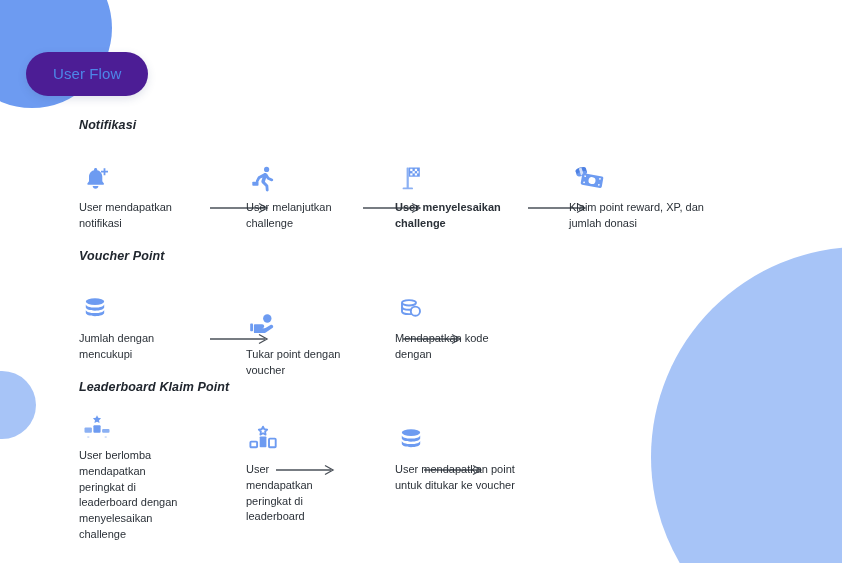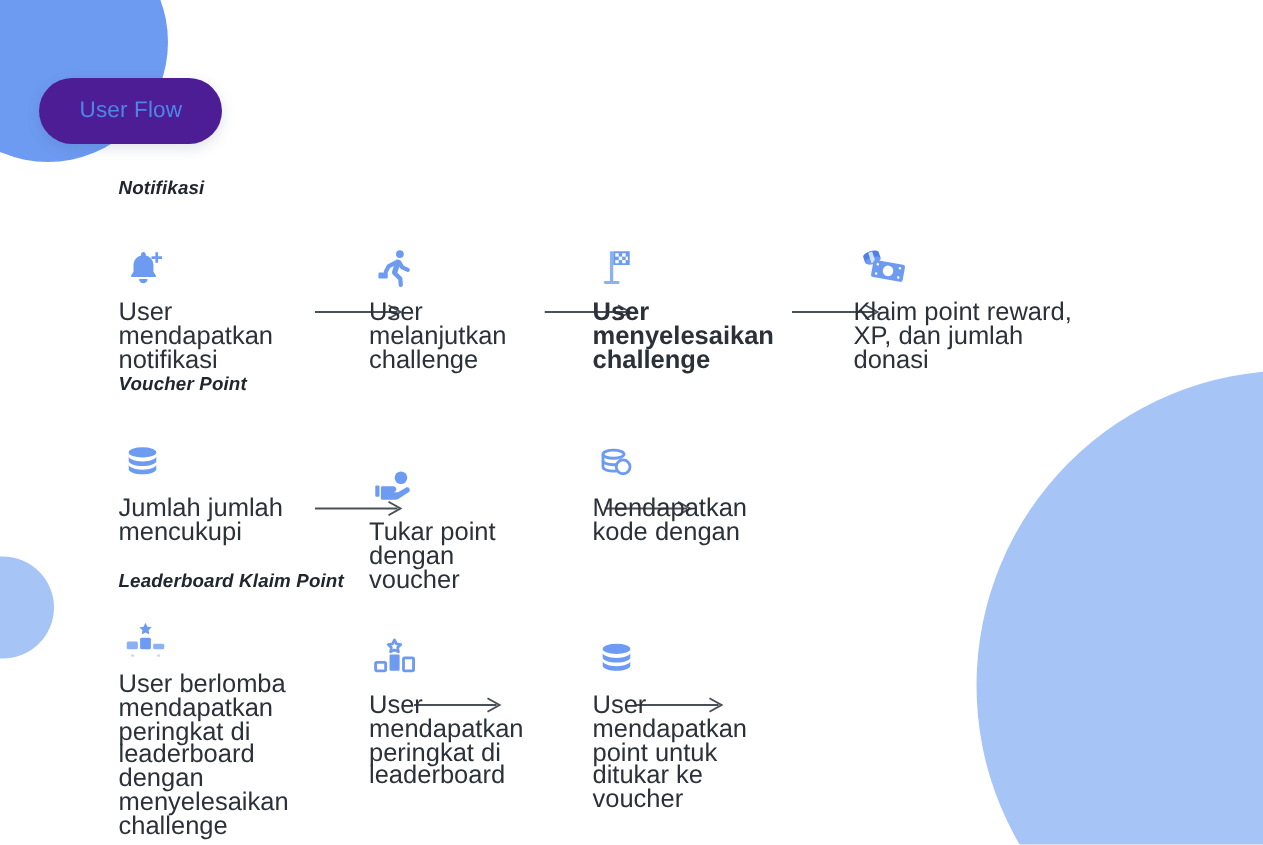--- a/index.html
+++ b/index.html
@@ -97,21 +97,21 @@
     position: absolute;
     top: 0;
   }
   .step-icon {
     height: 38px;
     display: flex;
     align-items: flex-end;
     margin-bottom: 6px;
   }
   .step-label {
-    font-size: 17px;
+    font-size: 11px;
     line-height: 15.8px;
     color: #2b3138;
   }
 
   .arrow {
     position: absolute;
     height: 12px;
     display: block;
   }
 
@@ -225,21 +225,21 @@
     <div class="flow-row">
 
       <div class="step" style="left:0px; top:14px; width:118px;">
         <div class="step-icon">
           <svg width="32" height="32" viewBox="0 0 32 32">
             <ellipse cx="16" cy="8.6" rx="9.2" ry="3.4" fill="#6d9bf1"></ellipse>
             <path d="M6.8 11.2v3.1c0 1.9 4.1 3.4 9.2 3.4s9.2-1.5 9.2-3.4v-3.1c0 1.9-4.1 3.4-9.2 3.4s-9.2-1.5-9.2-3.4z" fill="#6d9bf1"></path>
             <path d="M6.8 16.7v3.1c0 1.9 4.1 3.4 9.2 3.4s9.2-1.5 9.2-3.4v-3.1c0 1.9-4.1 3.4-9.2 3.4s-9.2-1.5-9.2-3.4z" fill="#6d9bf1"></path>
           </svg>
         </div>
-        <div class="step-label">Jumlah jumlah mencukupi</div>
+        <div class="step-label">Jumlah dengan mencukupi</div>
       </div>
 
       <svg class="arrow" style="left:131px; top:60px; width:62px;" height="12" viewBox="0 0 62 12">
         <line x1="0" y1="6" x2="55" y2="6" stroke="#4a5058" stroke-width="1.3"></line>
         <polyline points="49,1.5 57,6 49,10.5" fill="none" stroke="#4a5058" stroke-width="1.3"></polyline>
       </svg>
 
       <div class="step" style="left:167px; top:30px; width:120px;">
         <div class="step-icon">
           <svg width="32" height="32" viewBox="0 0 32 32">

